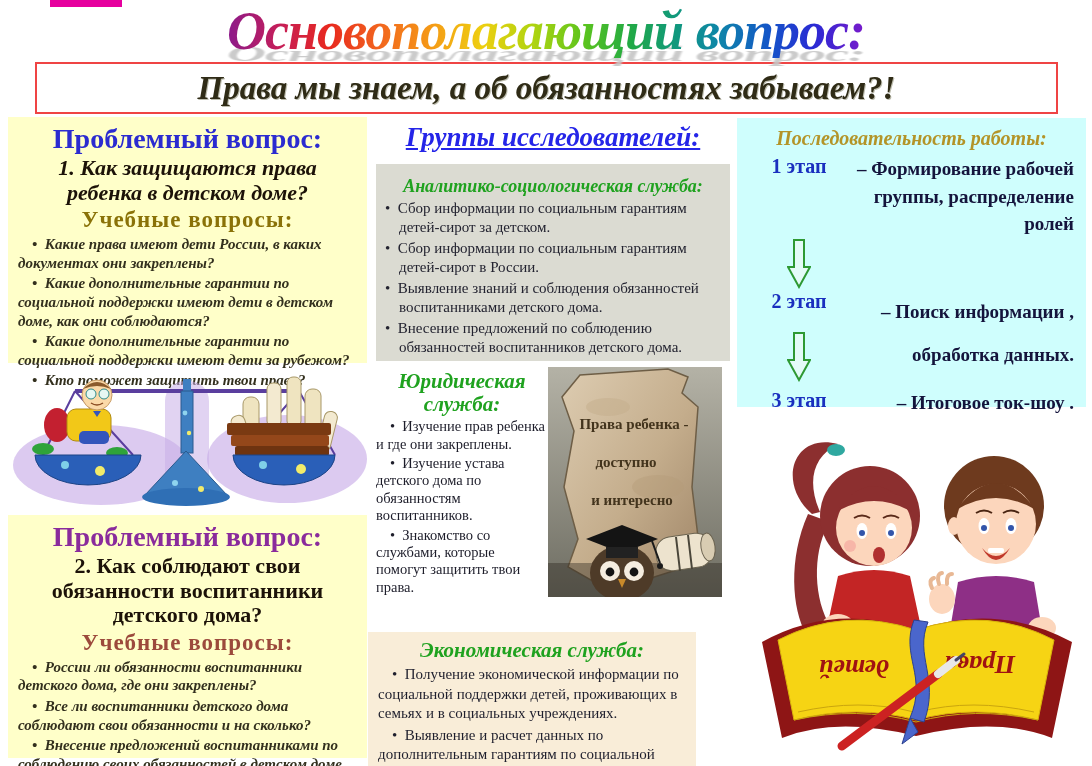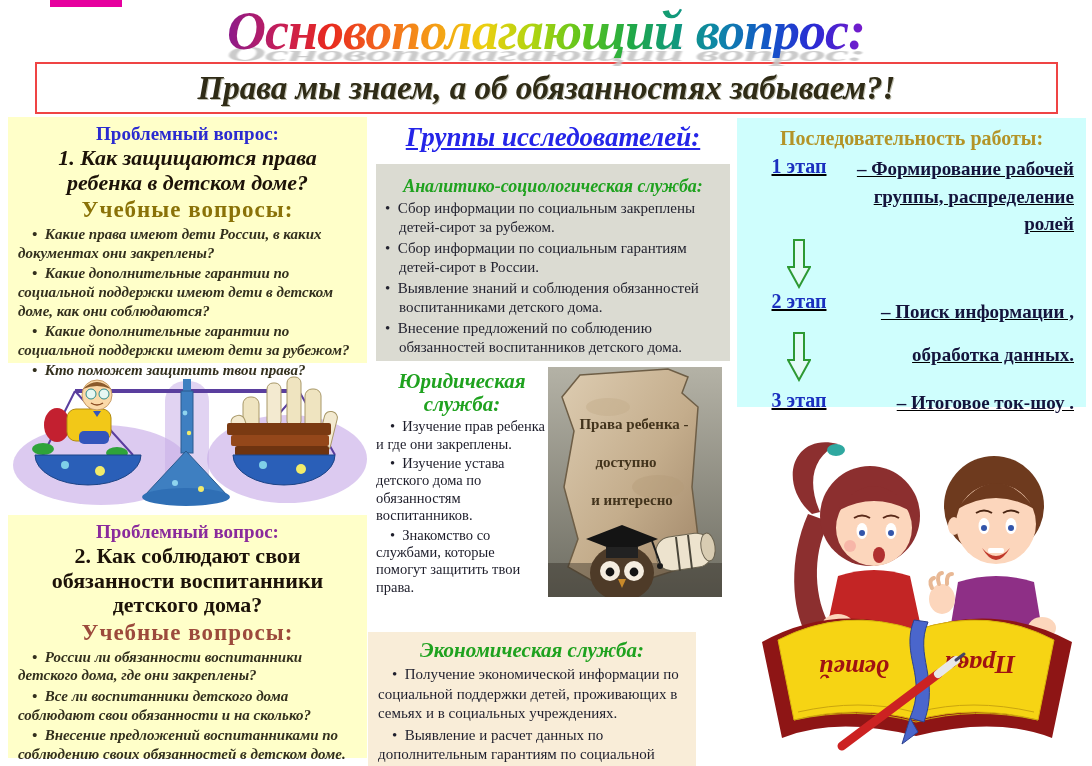--- a/index.html
+++ b/index.html
@@ -27,21 +27,21 @@
   .panel{position:absolute;box-sizing:border-box;}
   .bullets p{margin:2px 0;}
   .flush p{text-indent:14px;}                    
   .hang  p{padding-left:14px;text-indent:-14px;} 
   .bullets p::before{content:"\2022\00a0\00a0";}
 
   
   .yellow{background:#ffffc9;}
   #left-block-1{left:8px;top:117px;width:359px;height:246px;padding:5px 10px;}
   #left-block-2{left:8px;top:515px;width:359px;height:243px;padding:5px 10px;}
-  .pv-head{font-size:19px;font-weight:bold;text-align:center;margin:1px 0;}
+  .pv-head{font-size:28px;font-weight:bold;text-align:center;margin:1px 0;}
   .pv-head.blue{color:#2b2bd0;}
   .pv-head.purple{color:#8a2b9c;}
   .pv-question{font-size:22px;font-weight:bold;text-align:center;color:#1c1208;
     line-height:1.12;margin:0 0 2px 0;}
   #left-block-1 .pv-question{font-style:italic;}
   .uv-head{font-size:23px;font-weight:bold;text-align:center;letter-spacing:1px;margin:1px 0;}
   .uv-head.olive{color:#8a7208;}
   .uv-head.maroon{color:#9c4a3c;}
   .left-bullets{font-size:15px;font-weight:bold;font-style:italic;color:#33301e;line-height:1.24;}
 
@@ -58,22 +58,22 @@
   #legal-text{left:376px;top:368px;width:172px;height:230px;}
   #legal-text .srv-head{font-size:21px;line-height:1.1;}
   #legal-text .bullets{font-size:14.5px;color:#1d1d2a;line-height:1.2;}
   #scroll-pic{left:548px;top:367px;width:174px;height:230px;}
   #econ-block{left:368px;top:632px;width:328px;height:152px;background:#f9edd8;padding:4px 10px;}
   #econ-block .srv-head{font-size:21px;}
   #econ-block .bullets{font-size:15px;color:#1f1f2d;line-height:1.3;}
 
   
   #cyan-block{left:737px;top:118px;width:349px;height:289px;background:#cffefd;padding:6px 12px;}
-  #seq-head{font-size:20px;font-weight:bold;color:#b39428;text-align:center;margin:3px 0 5px;}
-  .stage-row{display:grid;grid-template-columns:100px 1fr;text-decoration:underline;}
+  #seq-head{font-size:20px;font-weight:bold;font-style:italic;color:#b39428;text-align:center;margin:3px 0 5px;}
+  .stage-row{display:grid;grid-template-columns:100px 1fr;}
   .stage-label{font-size:20px;font-weight:bold;color:#1a2fbf;text-align:center;}
   .stage-text{font-size:19px;font-weight:bold;color:#14143c;text-align:right;line-height:1.45;}
   #stage2 .stage-text{line-height:2.3;}
   .arrow-row{height:52px;display:flex;align-items:center;}
   .arrow-row svg{margin-left:38px;}
 
   
   #children-pic{left:742px;top:414px;width:348px;height:350px;}
 </style>
 </head>
@@ -159,21 +159,21 @@
       <p>Все ли воспитанники детского дома соблюдают свои обязанности и на сколько?</p>
       <p>Внесение предложений воспитанниками по соблюдению своих обязанностей в детском доме.</p>
     </div>
   </div>
 
   <div id="mid-heading">Группы исследователей:</div>
 
   <div id="gray-block" class="panel">
     <div class="srv-head">Аналитико-социологическая служба:</div>
     <div class="bullets hang">
-      <p>Сбор информации по социальным закреплены детей-сирот за рубежом.</p>
+      <p>Сбор информации по социальным гарантиям детей-сирот за детском.</p>
       <p>Сбор информации по социальным гарантиям детей-сирот в России.</p>
       <p>Выявление знаний и соблюдения обязанностей воспитанниками детского дома.</p>
       <p>Внесение предложений по соблюдению обязанностей воспитанников детского дома.</p>
     </div>
   </div>
 
   <div id="legal-text" class="panel">
     <div class="srv-head">Юридическая служба:</div>
     <div class="bullets flush">
       <p>Изучение прав ребенка и где они закреплены.</p>

